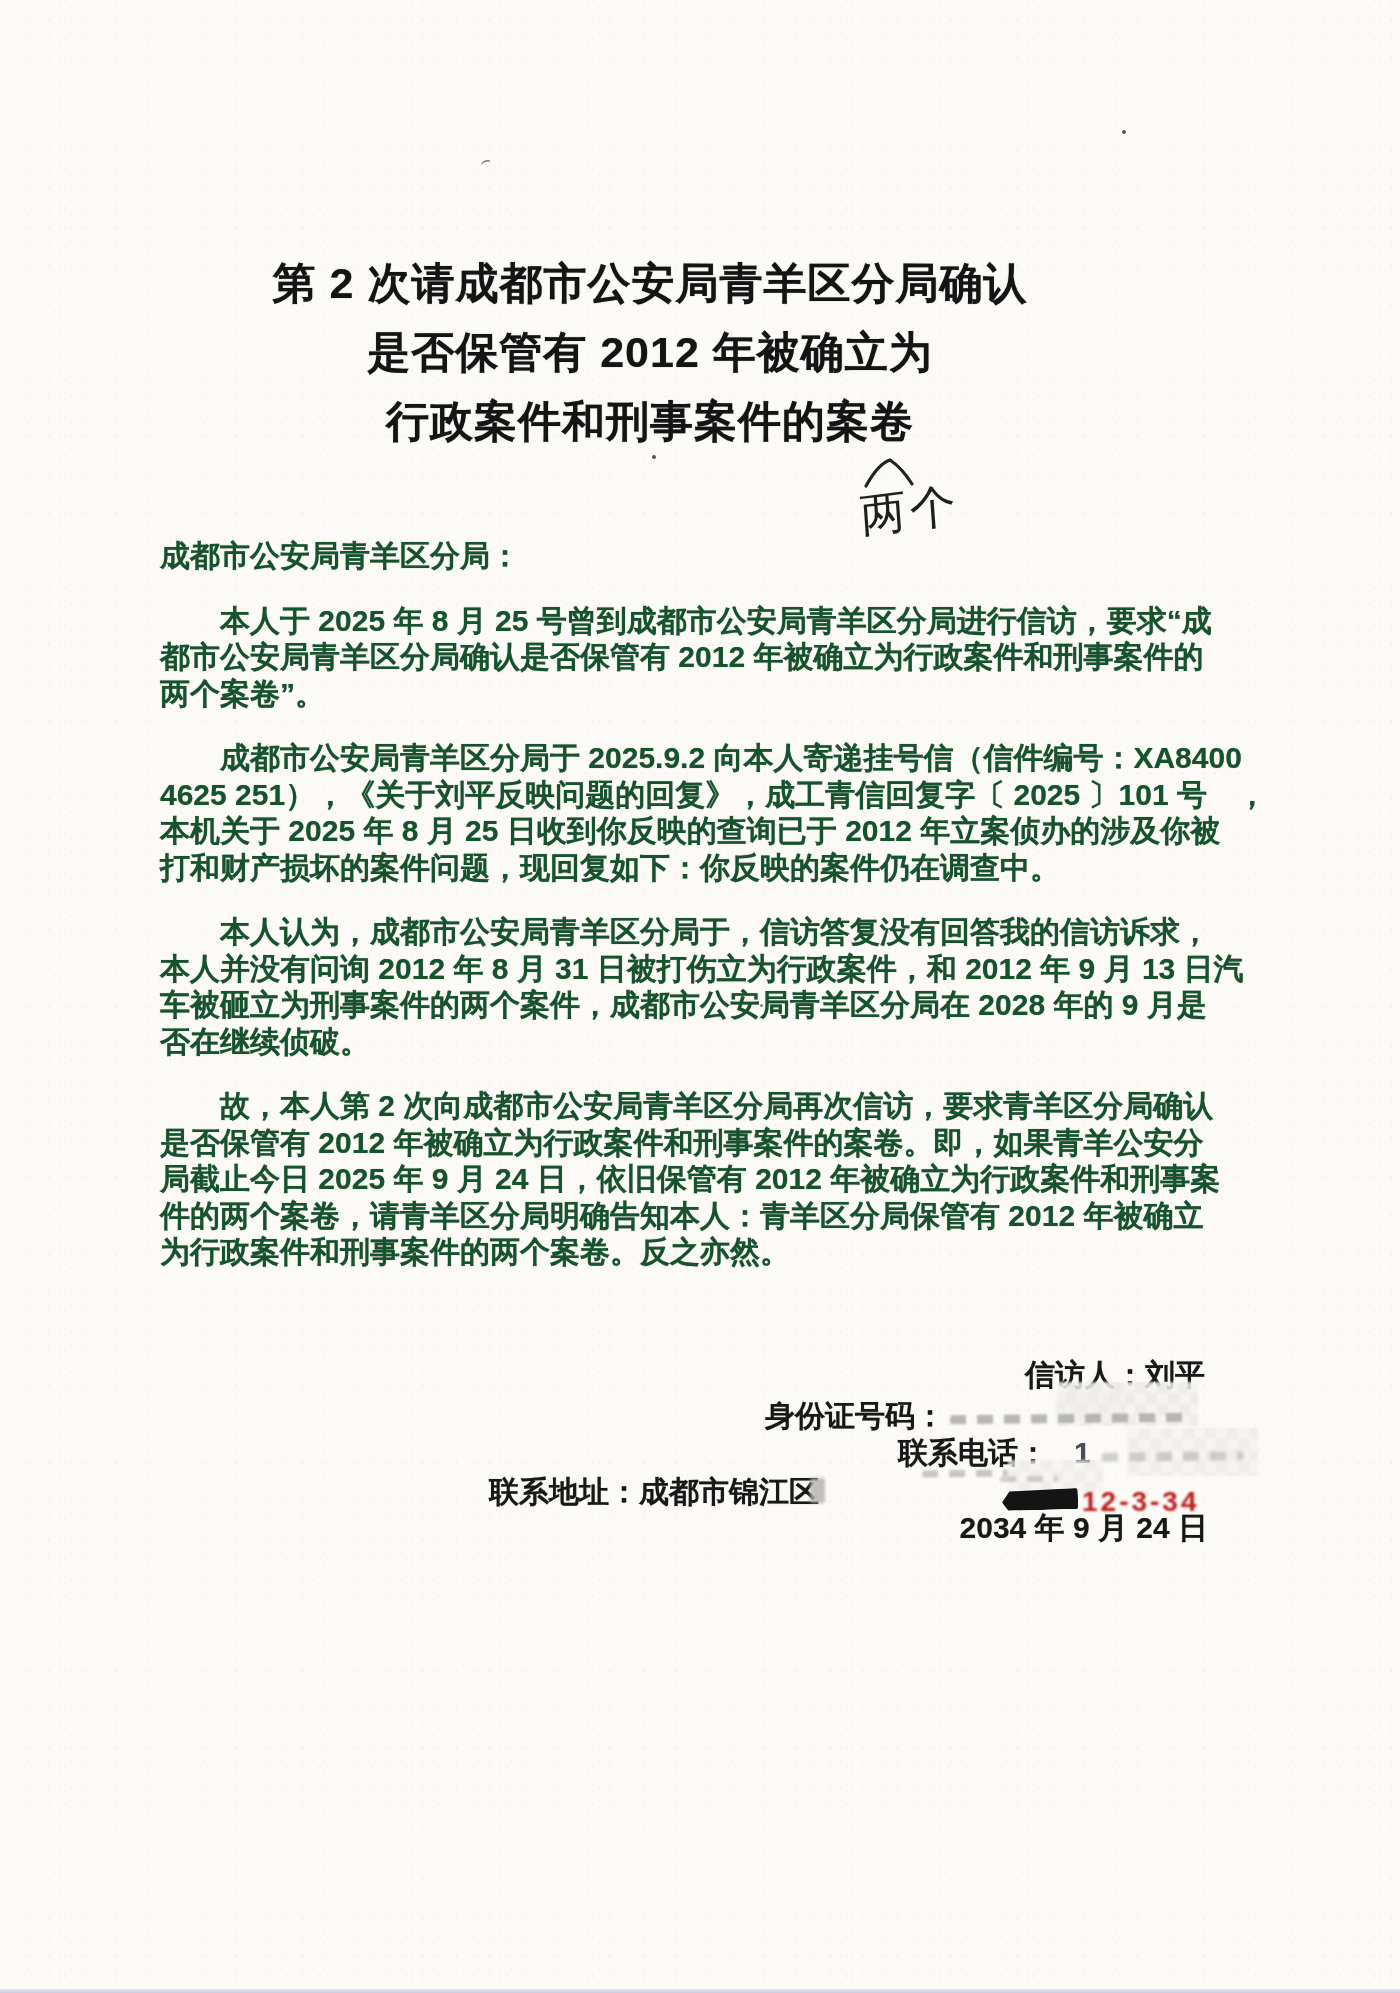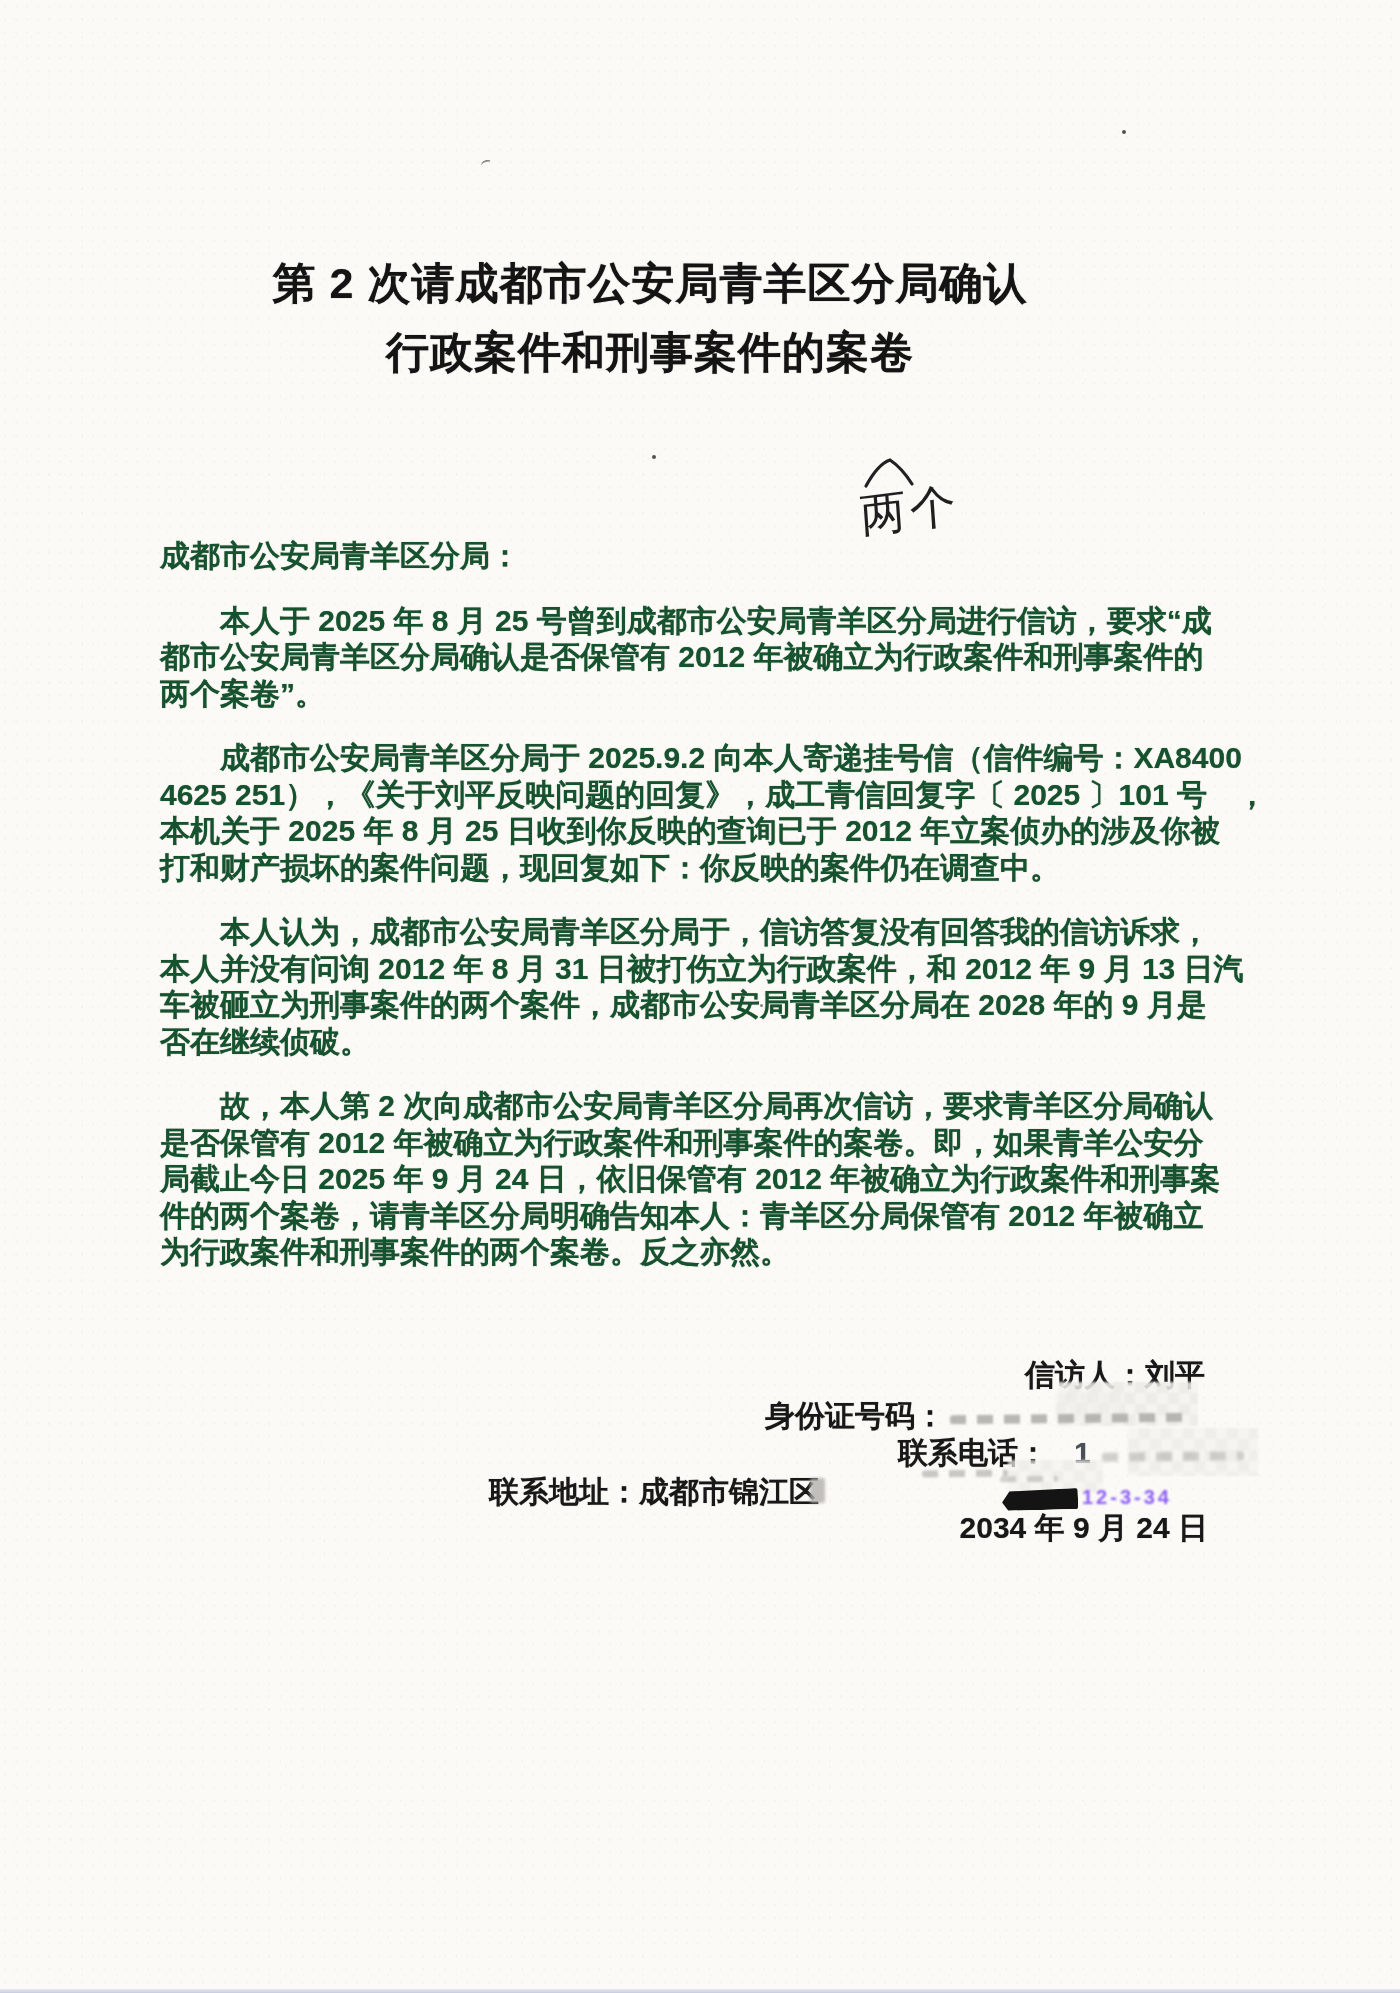--- a/index.html
+++ b/index.html
@@ -91,21 +91,21 @@
     background:#b3b1ac;filter:blur(1.6px);border-radius:2px;opacity:.8;
   }
   .smudge-black{
     position:absolute;left:1002px;top:1489px;width:76px;height:21px;
     background:#141414;border-radius:3px;
     clip-path:polygon(0 60%,10% 8%,100% 0,100% 100%,8% 100%);
     transform:rotate(-1.5deg);
   }
   .smudge-remnant{
     position:absolute;left:1082px;top:1486px;
-    font-size:20px;font-weight:700;color:#8b5cf6;
+    font-size:28px;font-weight:700;color:#b91c1c;
     filter:blur(.9px);letter-spacing:3px;white-space:nowrap;
   }
 
   
   .speck{position:absolute;background:#55524c;border-radius:50%;}
   .speck-1{left:1122px;top:130px;width:4px;height:4px;}
   .speck-2{left:652px;top:455px;width:4px;height:4px;}
   .speck-3{left:760px;top:1004px;width:3px;height:3px;opacity:.7;}
   .curl{
     position:absolute;left:481px;top:160px;width:10px;height:6px;
@@ -119,20 +119,21 @@
 </style>
 </head>
 <body>
 
 <div class="paper-texture"></div>
 
 <div class="page">
 
   <div class="title-block">
     <div>第 2 次请成都市公安局青羊区分局确认</div>
+    <div>是否保管有 2012 年被确立为</div>
     <div>行政案件和刑事案件的案卷</div>
   </div>
 
   <div class="handwrite">
     <svg width="190" height="130" viewBox="0 0 190 130">
       <path d="M 20,38 Q 32,16 44,12 Q 56,20 66,36" fill="none" stroke="#222" stroke-width="3.2" stroke-linecap="round"></path>
     </svg>
     <span class="hand-text">两个</span>
   </div>
 

